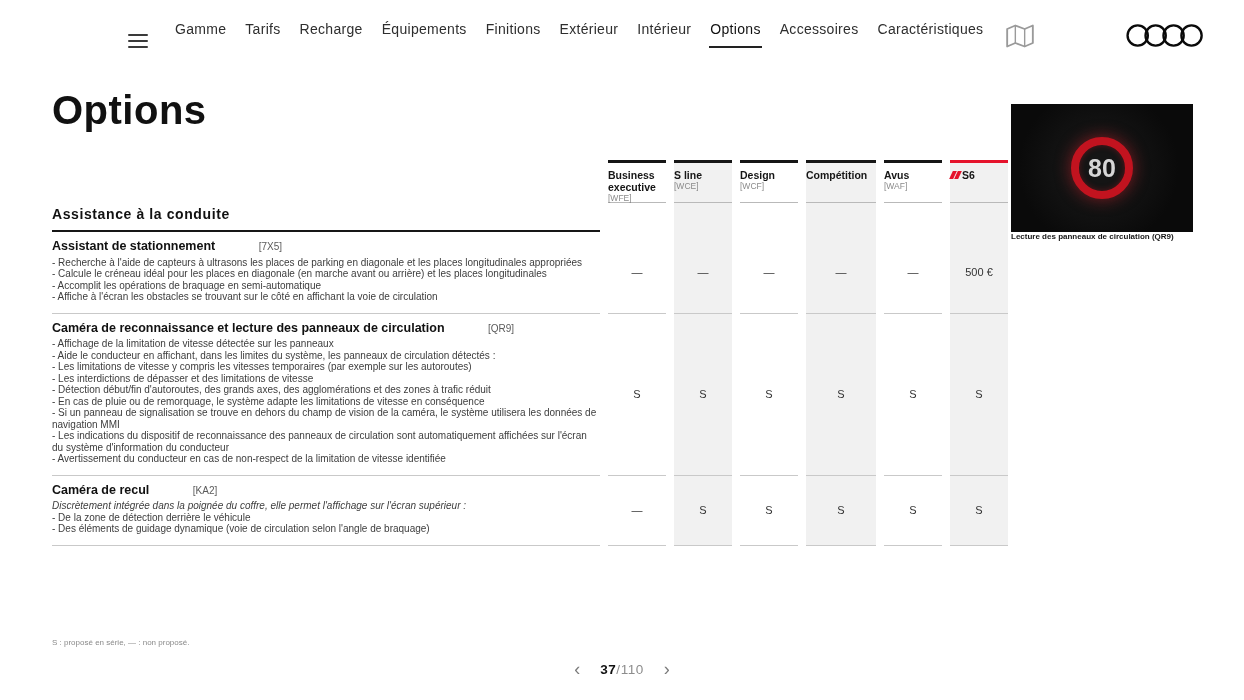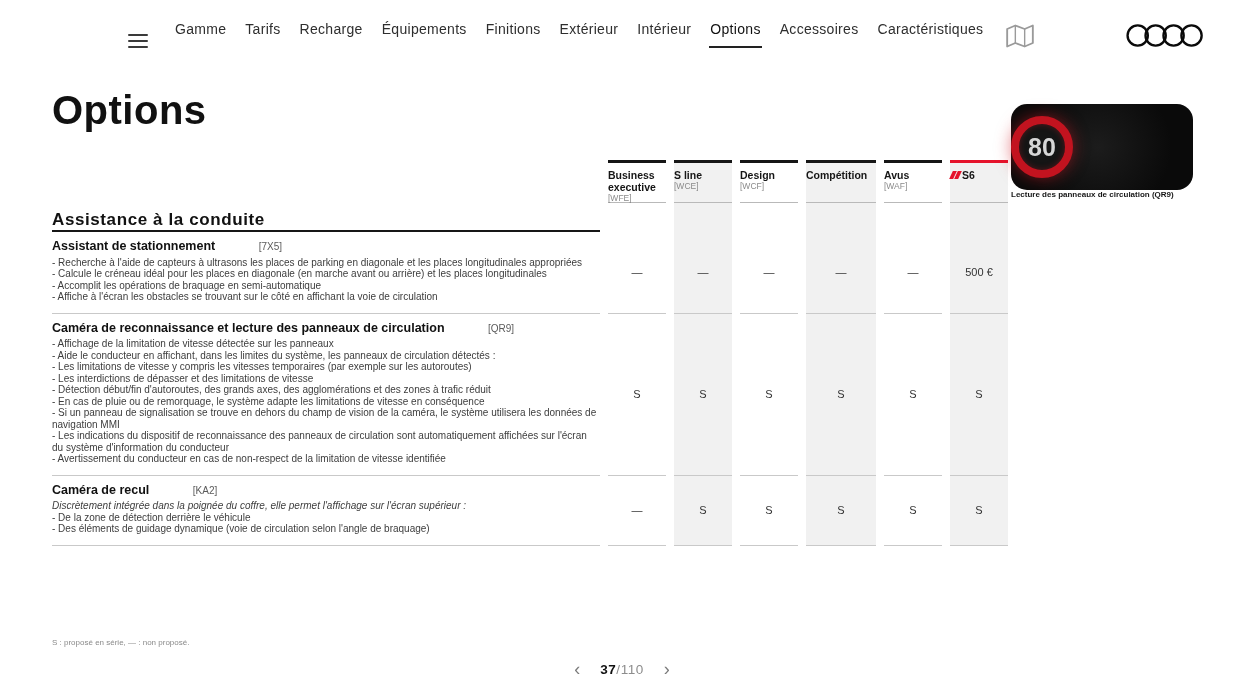--- a/index.html
+++ b/index.html
@@ -38,22 +38,22 @@
   .table {
     position:absolute; left:52px; top:160px; width:956px;
     display:grid;
     grid-template-columns: 548px 58px 58px 58px 70px 58px 58px;
     column-gap:8px;
   }
   .shaded { background:#f1f1f1; }
 
   .desc-head { display:flex; align-items:flex-end; height:72px; }
   .section-title {
-    width:100%; font-size:17px; font-weight:bold; letter-spacing:0.6px; color:#111;
-    border-bottom:2px solid #161616;
+    width:100%; font-size:14px; font-weight:bold; letter-spacing:0.6px; color:#111;
+    padding-bottom:8px; border-bottom:2px solid #161616;
   }
   .vhead { border-top:3px solid #161616; height:72px; }
   .vhead.accent { border-top-color:#e5132c; }
   .vhead .inner { height:40px; border-bottom:1px solid #b9b9b9; padding-top:6px; }
   .vname { font-size:10.5px; font-weight:bold; line-height:1.15; color:#161616; }
   .vcode { font-size:8.5px; color:#8a8a8a; margin-top:0; }
   .s-flag { display:inline-block; width:10px; height:8px; position:relative; margin-right:2px; }
   .s-flag::before, .s-flag::after {
     content:""; position:absolute; top:0; width:4px; height:8px;
     background:#e5132c; transform:skewX(-25deg);
@@ -70,22 +70,22 @@
   .intro { margin-bottom:0;font-style:italic; }
   .vcell {
     display:flex; align-items:center; justify-content:center;
     border-bottom:1px solid #c9c9c9;
     font-size:11px; color:#333;
   }
 
   
   .sign-card { position:absolute; left:1011px; top:104px; width:182px; }
   .sign-img {
-    height:86px; background:radial-gradient(circle at 48% 50%, #1c1c1c 0%, #0a0a0a 70%);
-    display:flex; align-items:center; border-radius:16px;
+    height:128px; background:radial-gradient(circle at 48% 50%, #1c1c1c 0%, #0a0a0a 70%);
+    display:flex; align-items:center; justify-content:center;
   }
   .speed-sign {
     width:62px; height:62px; border-radius:50%;
     border:8px solid #c2131f; background:#151515;
     display:flex; align-items:center; justify-content:center;
     font-size:25px; font-weight:bold; color:#d6d6d6;
     box-shadow:0 0 16px rgba(210,30,40,0.55), inset 0 0 6px rgba(210,30,40,0.35);
   }
   .sign-caption { font-size:8px; font-weight:bold; color:#161616; }
 

